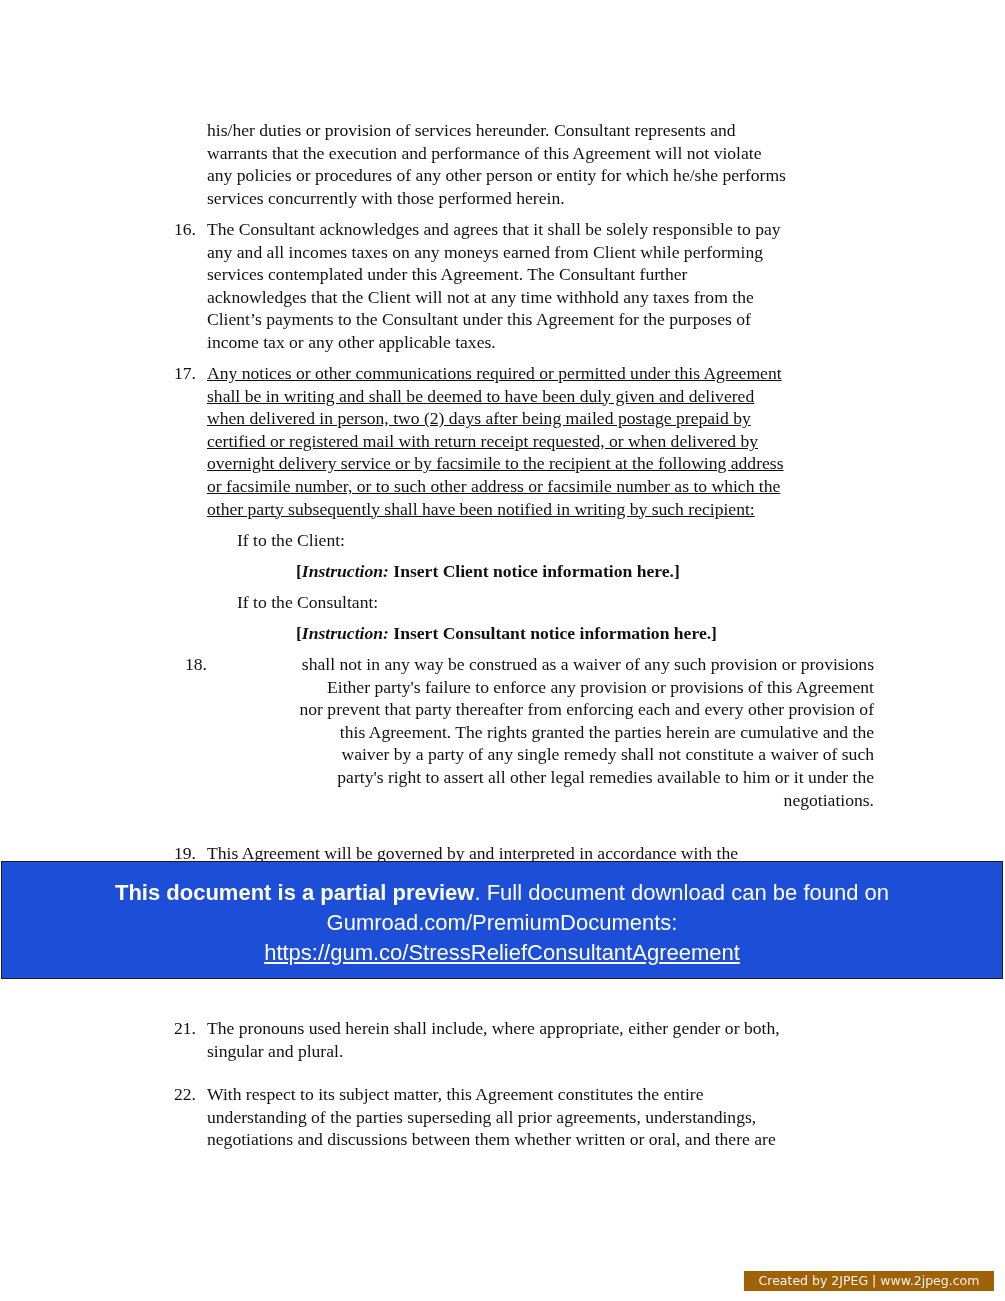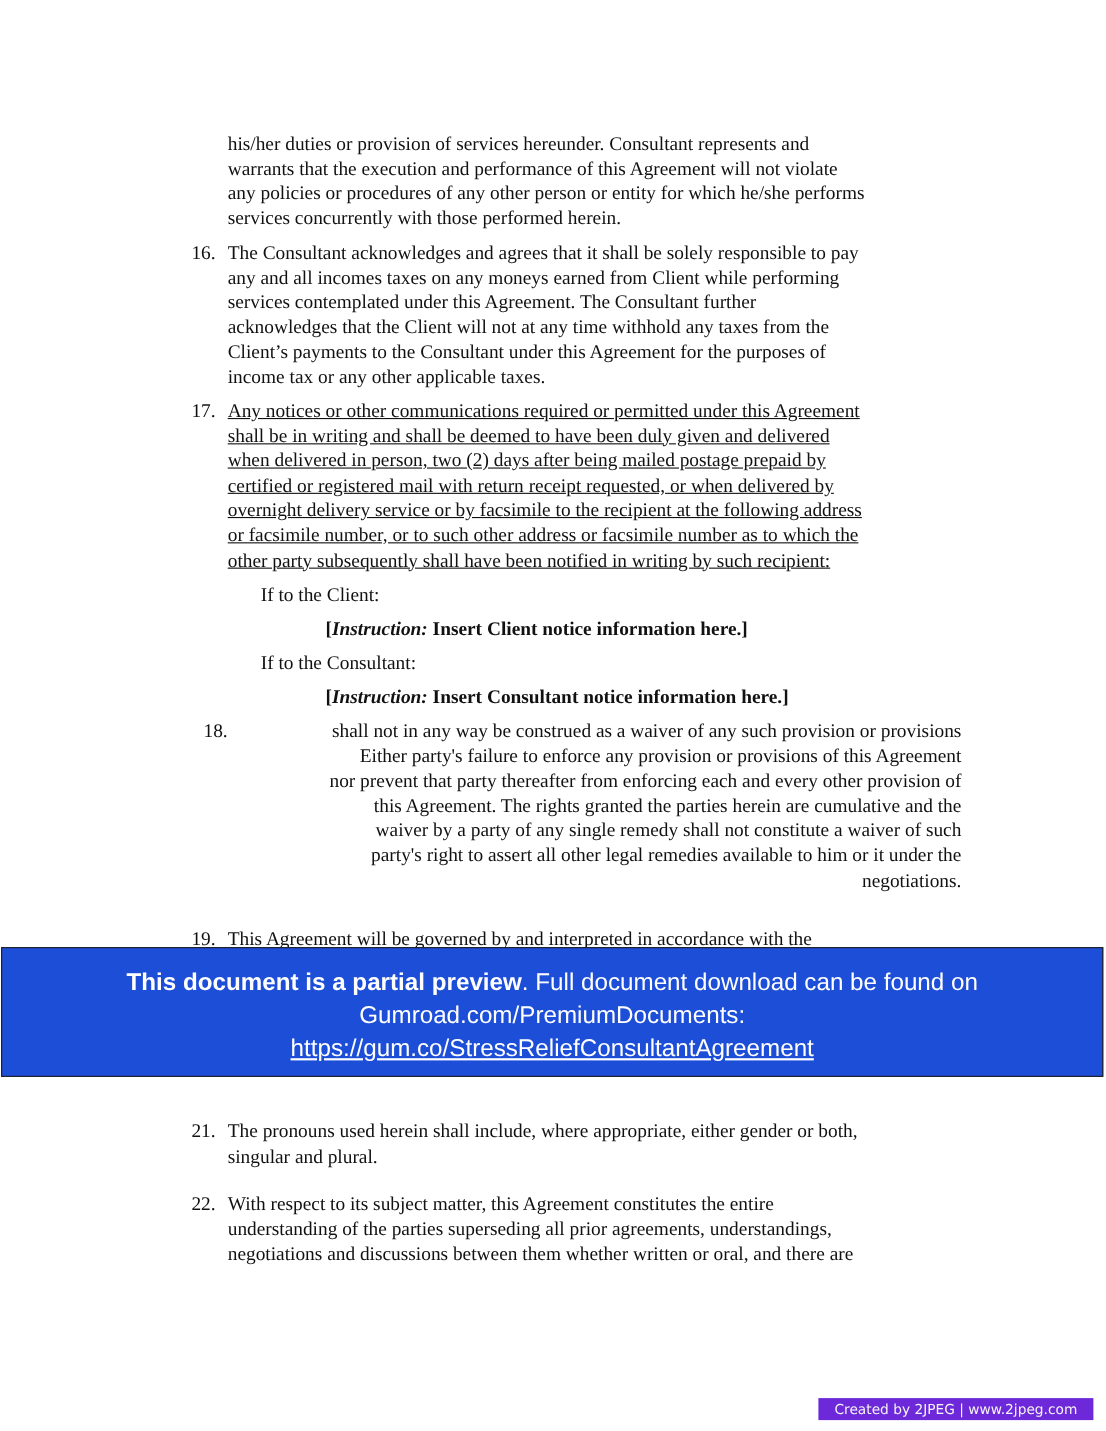--- a/index.html
+++ b/index.html
@@ -21,21 +21,21 @@
     position: absolute; left: 1px; top: 861px; width: 1002px; height: 118px;
     background: #1d4ed8; border: 1px solid #1d1d1d; box-sizing: border-box;
     color: #fff; text-align: center;
     font-family: "Liberation Sans", "DejaVu Sans", sans-serif; font-size: 22px; line-height: 30px;
     padding-top: 16px;
   }
   .banner .b { font-weight: bold; }
   .banner a { color: #fff; text-decoration: underline; }
   .watermark {
     position: absolute; left: 744px; top: 1271px; width: 250px; height: 20px;
-    background: #6d28d9; color: #f4f4f4;
+    background: #a16207; color: #f4f4f4;
     font-family: "DejaVu Sans", sans-serif; font-size: 12.5px; line-height: 20px; text-align: center;
   }
 </style>
 </head>
 <body>
 
 <div class="page text">
 
   <div class="para" style="top:119px;">
     <span class="line">his/her duties or provision of services hereunder.  Consultant represents and</span>

